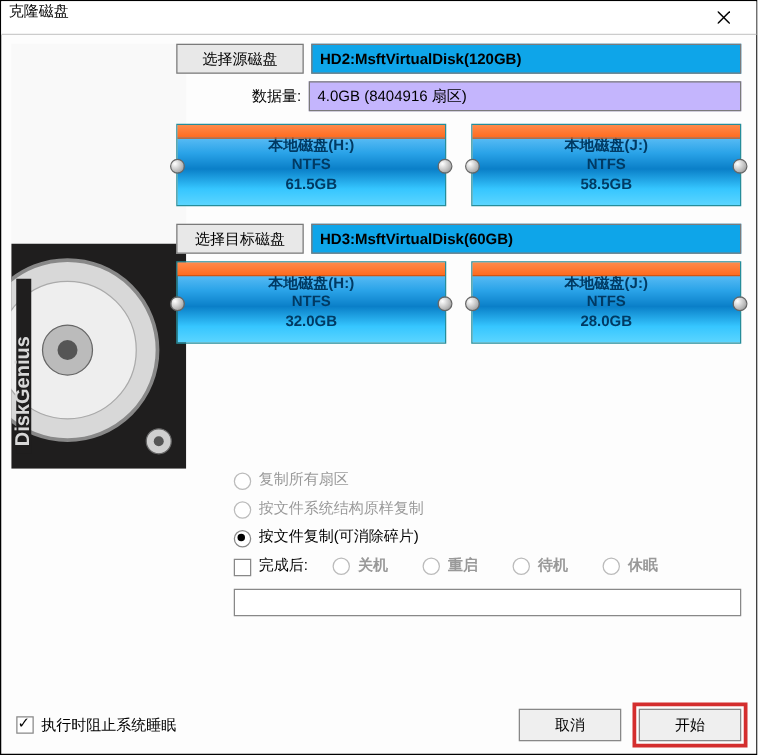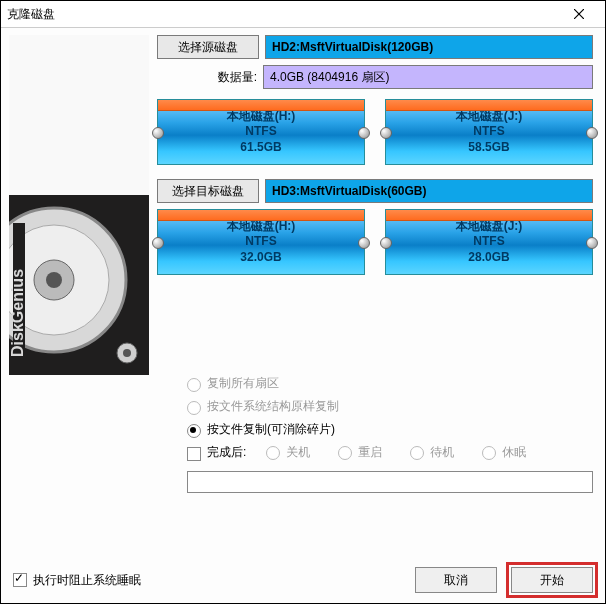--- a/index.html
+++ b/index.html
@@ -1,44 +1,44 @@
 <!DOCTYPE html>
 <html><head>
 <meta charset="utf-8">
 <style>
   html,body{margin:0;padding:0;font-family:"Microsoft YaHei","SimSun",Arial,sans-serif;font-size:12px;color:#000;background:#fff;}
   .window{width:606px;height:604px;border:1px solid #000;box-sizing:border-box;position:relative;background:#fdfdfd;}
-  .titlebar{height:26px;background:#fff;border-bottom:1px solid #ccc;display:flex;align-items:center;padding:0 6px;}
+  .titlebar{height:26px;background:#fff;border-bottom:1px solid #ccc;display:flex;padding:0 6px;}
   .titlebar .title{flex:1;font-size:12px;}
   .titlebar .close{width:40px;height:26px;display:flex;align-items:center;justify-content:center;cursor:pointer;}
   .titlebar .close svg{width:10px;height:10px;}
   .body{position:absolute;top:26px;left:0;right:0;bottom:0;}
   .sidebar{position:absolute;left:8px;top:8px;width:140px;height:340px;background:#fafafa;}
   .sidebar svg{width:100%;height:100%;}
-  .main{position:absolute;left:156px;right:12px;top:8px;}
+  .main{position:absolute;left:140px;right:12px;top:8px;}
   .row{display:flex;align-items:center;margin-bottom:6px;}
   .btn-select{width:100px;height:22px;border:1px solid #7a7a7a;background:#e8e8e8;display:flex;align-items:center;justify-content:center;cursor:pointer;margin-right:6px;font-size:12px;}
   .disk-field{flex:1;height:22px;border:1px solid #7a7a7a;background:#0ea5e9;display:flex;align-items:center;padding:0 6px;font-weight:bold;font-size:12px;}
   .data-row{display:flex;align-items:center;margin-bottom:10px;}
   .data-row .lbl{width:100px;text-align:right;padding-right:6px;font-size:12px;}
   .data-row .val{flex:1;height:22px;border:1px solid #7a7a7a;background:#c4b5fd;display:flex;align-items:center;padding:0 6px;font-size:12px;}
   .part-row{display:flex;gap:20px;margin-bottom:14px;}
   .partition{flex:1;height:64px;border:1px solid #268d9a;position:relative;background:linear-gradient(to bottom,#7fd0ff 0%,#2aa3e8 35%,#0a7fc8 55%,#36c6ff 80%,#5bd5ff 100%);display:flex;flex-direction:column;align-items:center;justify-content:center;font-size:12px;font-weight:bold;color:#013a63;text-align:center;line-height:1.3;}
   .partition .top-strip{position:absolute;top:0;left:0;right:0;height:10px;background:linear-gradient(to bottom,#ff8a4a,#ff6b1f);border-bottom:1px solid #d15512;}
   .partition .knob{position:absolute;width:10px;height:10px;border-radius:50%;background:radial-gradient(circle at 30% 30%,#fff,#bbb 60%,#888);border:1px solid #666;top:50%;margin-top:-5px;}
   .partition .knob.left{left:-6px;}
   .partition .knob.right{right:-6px;}
   .options{position:absolute;left:186px;right:12px;top:348px;}
   .radio-row,.check-row{display:flex;align-items:flex-end;margin-bottom:6px;font-size:12px;}
   .radio{width:12px;height:12px;border:1px solid #888;border-radius:50%;margin-right:6px;position:relative;background:#fff;}
   .radio.checked::after{content:"";position:absolute;left:2px;top:2px;width:6px;height:6px;border-radius:50%;background:#000;}
   .radio.dim{border-color:#bbb;}
   .chk{width:12px;height:12px;border:1px solid #888;margin-right:6px;background:#fff;}
   .dim-text{color:#999;}
-  .sub-opts{display:flex;gap:28px;margin-left:20px;}
+  .sub-opts{display:flex;gap:28px;margin-left:20px;font-weight:bold;}
   .sub-opts .opt{display:flex;align-items:center;}
   .progress{height:20px;border:1px solid #888;background:#fff;margin-top:10px;}
   .footer{position:absolute;left:0;right:0;bottom:10px;display:flex;align-items:center;padding:0 12px;margin-top:46px;}
   .footer .left-chk{display:flex;align-items:center;font-size:12px;}
   .chk.checked{position:relative;}
   .chk.checked::after{content:"✓";position:absolute;left:0;top:-3px;font-size:12px;color:#000;}
   .footer .spacer{flex:1;}
   .btn{width:80px;height:24px;border:1px solid #888;background:#efefef;display:flex;align-items:center;justify-content:center;cursor:pointer;font-size:12px;margin-left:14px;}
   .btn.primary-highlight{outline:3px solid #d42e2e;outline-offset:2px;}
 </style>

